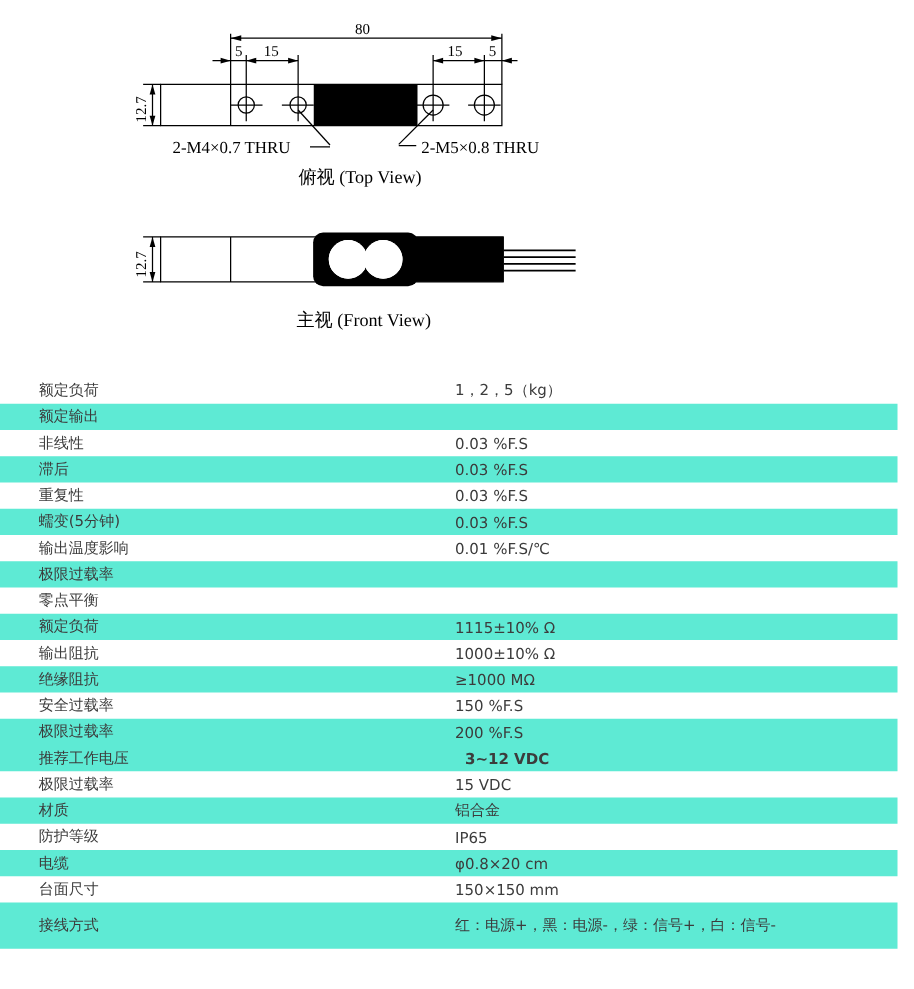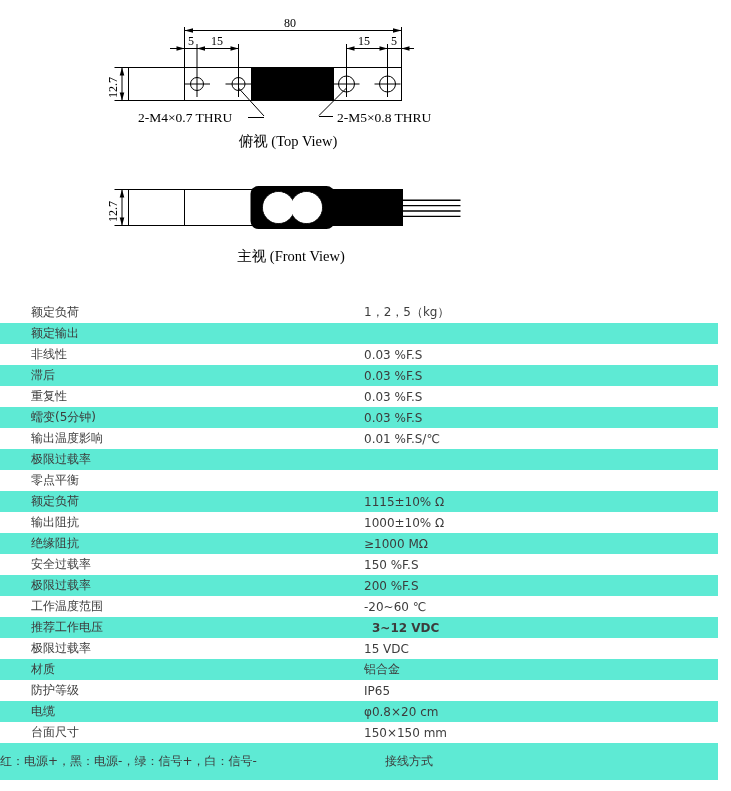--- a/index.html
+++ b/index.html
@@ -185,24 +185,20 @@
     <div class="cell value">≥1000 MΩ</div>
   </div>
   <div class="row">
     <div class="cell label">安全过载率</div>
     <div class="cell value">150 %F.S</div>
   </div>
   <div class="row gray">
     <div class="cell label">极限过载率</div>
     <div class="cell value">200 %F.S</div>
   </div>
-  <div class="row">
-    <div class="cell label">工作温度范围</div>
-    <div class="cell value">-20~60 ℃</div>
-  </div>
   <div class="row gray">
     <div class="cell label">推荐工作电压</div>
     <div class="cell value red">3~12 VDC</div>
   </div>
   <div class="row">
     <div class="cell label">极限过载率</div>
     <div class="cell value">15 VDC</div>
   </div>
   <div class="row gray">
     <div class="cell label">材质</div>
@@ -214,16 +210,16 @@
   </div>
   <div class="row gray">
     <div class="cell label">电缆</div>
     <div class="cell value">φ0.8×20 cm</div>
   </div>
   <div class="row">
     <div class="cell label">台面尺寸</div>
     <div class="cell value">150×150 mm</div>
   </div>
   <div class="row gray last">
+    <div class="cell label">接线方式</div>
     <div class="cell value">红：电源+，黑：电源-，绿：信号+，白：信号-</div>
-    <div class="cell label">接线方式</div>
   </div>
 </div>
 
 </body></html>

